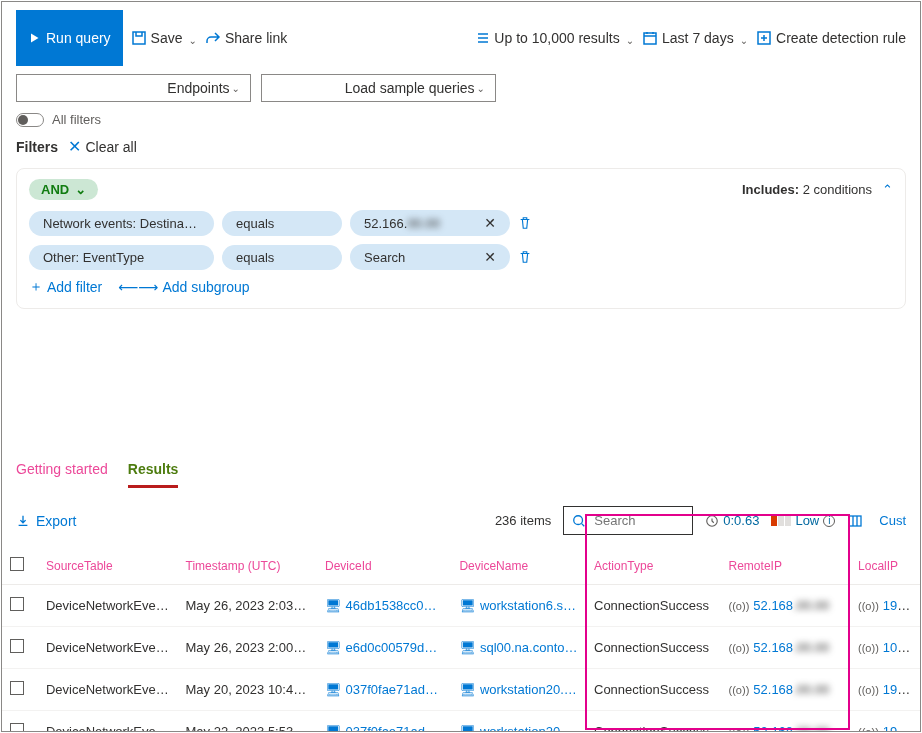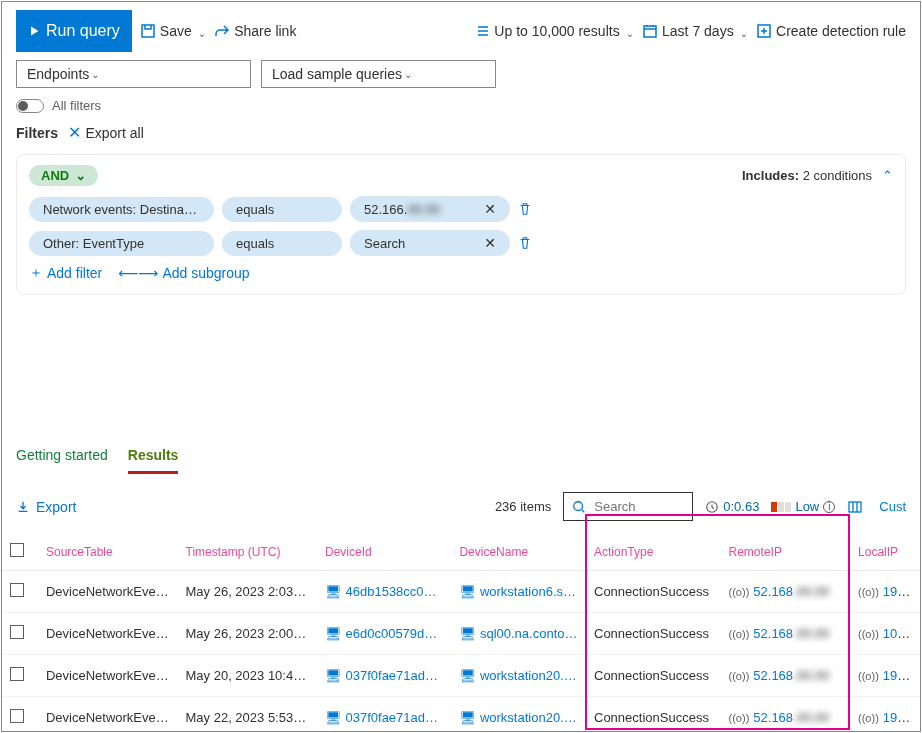--- a/index.html
+++ b/index.html
@@ -1,26 +1,26 @@
 <!DOCTYPE html>
 <html><head>
 <meta charset="utf-8">
 <style>
   * { box-sizing: border-box; font-family: "Segoe UI", -apple-system, sans-serif; }
   body { margin: 0; padding: 0; background: #fff; font-size: 13px; color: #323130; width: 922px; }
   .frame { border: 1px solid #8a8886; width: 920px; height: 731px; margin: 1px; overflow: hidden; position: relative; }
   .toolbar { display: flex; align-items: center; gap: 8px; padding: 8px 14px; }
-  .btn-primary { background: #0078d4; color: #fff; border: none; padding: 12px 12px; display: flex; align-items: center; gap: 6px; font-size: 16px; cursor: pointer; }
+  .btn-primary { background: #0078d4; color: #fff; border: none; padding: 20px 12px; display: flex; align-items: center; gap: 6px; font-size: 14px; cursor: pointer; }
   .btn-primary svg { width: 12px; height: 12px; fill: #fff; }
   .tb-item { display: flex; align-items: flex-end; gap: 4px; color: #323130; cursor: pointer; font-size: 14px; }
   .tb-item svg { width: 16px; height: 16px; }
   .chev { font-size: 10px; color: #605e5c; margin-left: 2px; }
   .spacer { flex: 1; }
   .dd-row { display: flex; gap: 10px; padding: 0 14px 10px; }
-  .dd { display: flex; align-items: center; justify-content: flex-start; border: 1px solid #8a8886; padding: 5px 10px; width: 235px; font-size: 14px; cursor: pointer; }
+  .dd { display: flex; align-items: center; justify-content: flex-end; border: 1px solid #8a8886; padding: 5px 10px; width: 235px; font-size: 14px; cursor: pointer; }
   .dd.wide { width: 235px; }
   .filters-toggle { display: flex; align-items: center; gap: 8px; padding: 0 14px 10px; color: #605e5c; font-size: 13px; }
   .toggle-off { width: 28px; height: 14px; border: 1px solid #8a8886; border-radius: 8px; position: relative; background: #fff; }
   .toggle-off::after { content: ""; position: absolute; width: 10px; height: 10px; border-radius: 50%; background: #605e5c; left: 1px; top: 1px; }
   .filters-bar { display: flex; align-items: center; gap: 10px; padding: 0 14px 12px; font-size: 14px; }
   .filters-bar .clear { color: #323130; cursor: pointer; display: flex; align-items: center; gap: 4px; }
   .filters-bar .x { color: #0078d4; font-size: 16px; }
   .filter-panel { margin: 0 14px; border: 1px solid #edebe9; border-radius: 8px; padding: 10px 12px 12px; }
   .fp-top { display: flex; align-items: center; margin-bottom: 10px; }
   .and-pill { background: #cce7d4; color: #107c10; padding: 3px 12px; border-radius: 12px; font-weight: 600; display: flex; align-items: center; gap: 6px; }
@@ -31,21 +31,21 @@
   .cond-row { display: flex; align-items: center; gap: 8px; margin-bottom: 8px; }
   .pill { background: #d4e7f6; border-radius: 14px; padding: 5px 14px; font-size: 13px; color: #323130; white-space: nowrap; overflow: hidden; text-overflow: ellipsis; }
   .pill.field { width: 185px; }
   .pill.op { width: 120px; }
   .pill.val { width: 160px; display: flex; align-items: center; justify-content: space-between; }
   .pill.val .xbtn { cursor: pointer; color: #323130; font-size: 14px; }
   .trash { color: #0078d4; cursor: pointer; width: 14px; height: 14px; }
   .add-row { display: flex; gap: 16px; margin-top: 6px; color: #0078d4; font-size: 14px; }
   .add-row span { cursor: pointer; display: flex; align-items: center; gap: 4px; }
   .tabs { display: flex; gap: 20px; padding: 0 14px; margin-top: 144px; border-bottom: 0; }
-  .tab { padding: 8px 0; font-size: 14px; color: #15803d; cursor: pointer; }
+  .tab { padding: 8px 0; font-size: 14px; color: #ec4899; cursor: pointer; }
   .tab.active { color: #4d7c0f; font-weight: 600; border-bottom: 3px solid #b91c1c; text-align: center; }
   .results-bar { display: flex; align-items: center; gap: 12px; padding: 18px 14px 8px; }
   .export { color: #0078d4; display: flex; align-items: center; gap: 6px; cursor: pointer; font-size: 14px; }
   .items-count { color: #323130; }
   .search-box { border: 1px solid #323130; display: flex; align-items: center; gap: 6px; padding: 5px 8px; width: 130px; }
   .search-box input { border: none; outline: none; width: 80px; font-size: 13px; }
   .elapsed { display: flex; align-items: center; gap: 4px; color: #0369a1; font-size: 13px; }
   .usage-bars { display: flex; gap: 1px; align-items: center; }
   .usage-bars span { width: 6px; height: 10px; background: #d83b01; display: inline-block; }
   .usage-bars span.off { background: #e1dfdd; }
@@ -124,21 +124,21 @@
 
 <div class="filters-toggle">
   <span class="toggle-off"></span>
   <span>All filters</span>
 </div>
 
 <div class="filters-bar">
   <span style="font-weight:700">Filters</span>
   <span class="clear">
     <span class="x">✕</span>
-    <span>Export all</span>
+    <span>Clear all</span>
   </span>
 </div>
 
 <div class="filter-panel">
   <div class="fp-top">
     <span class="and-pill">
       <span>AND</span>
       <span class="chev2">⌄</span>
     </span>
     <span class="includes">

